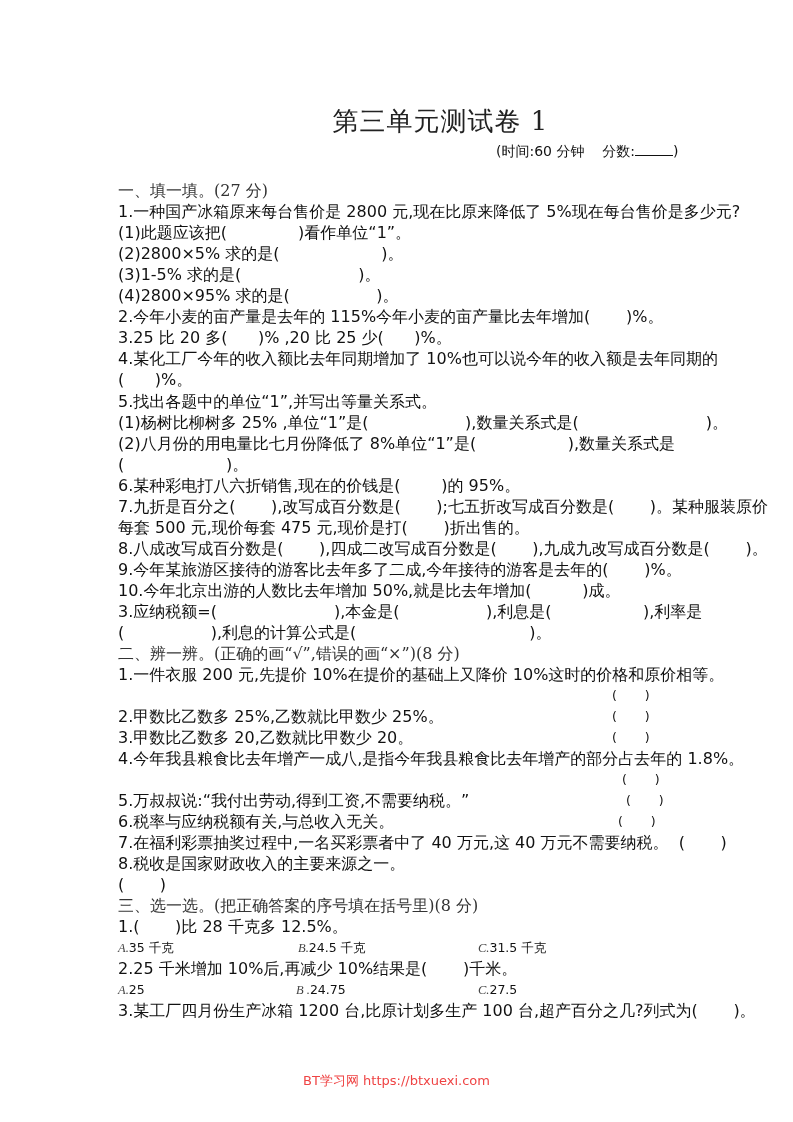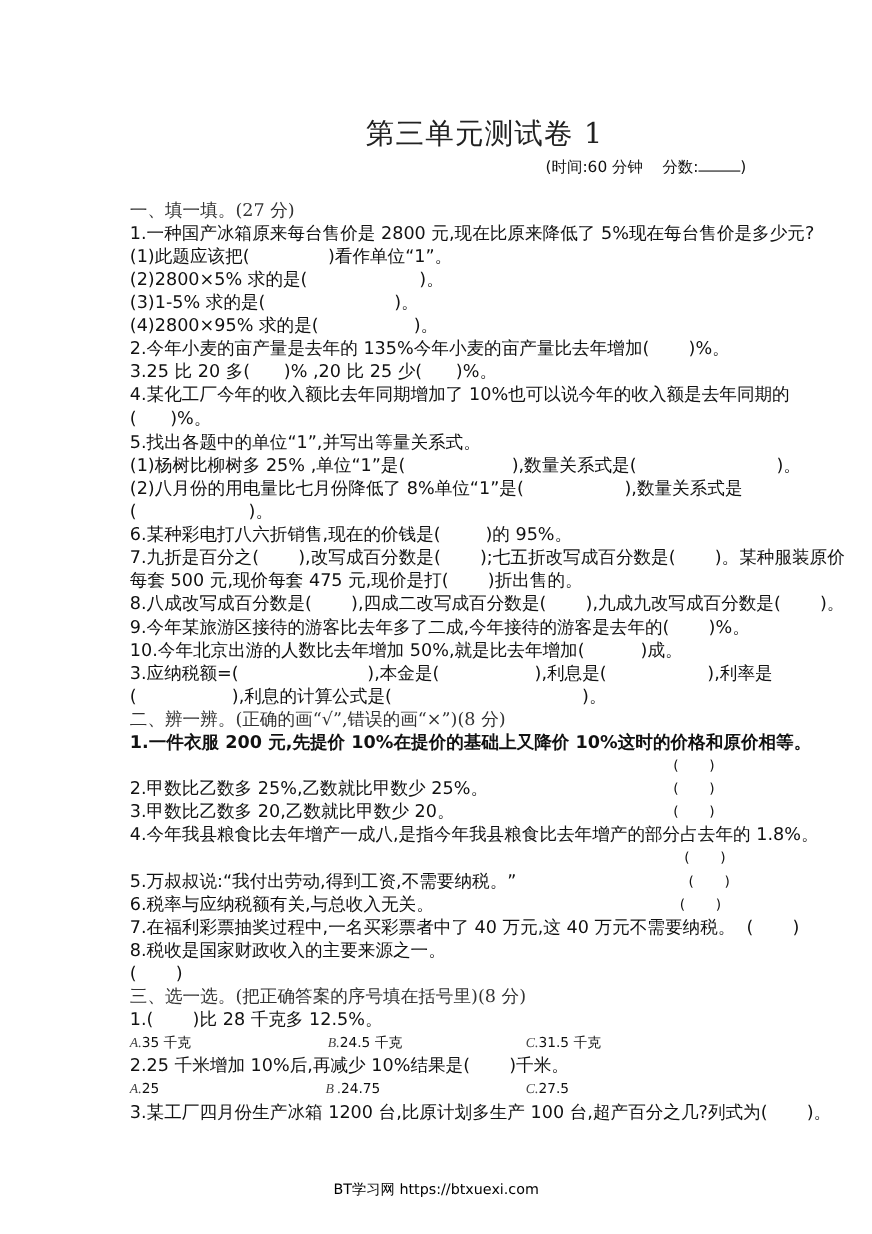--- a/index.html
+++ b/index.html
@@ -8,53 +8,53 @@
   .title { position: absolute; top: 104px; left: 0; width: 793px; text-align: center;
            font-family: "DejaVu Serif", "Liberation Serif", serif; font-size: 26px; color: #222; letter-spacing: 1px; padding-left: 44px; }
   .meta { position: absolute; top: 143px; left: 496px; font-size: 14px; color: #111; white-space: pre; }
   .meta .blank { display: inline-block; width: 38px; border-bottom: 1px solid #111; height: 12px; vertical-align: baseline; }
   .line { position: absolute; left: 118px; font-size: 16px; line-height: 16px; white-space: pre; color: #111; }
   .line.sec { font-family: "DejaVu Serif", "Liberation Serif", serif; color: #333; }
   .paren { position: absolute; font-size: 12.5px; white-space: pre; }
   .opt { position: absolute; font-size: 12.5px; white-space: pre; }
   .opt i { font-family: "Liberation Serif", serif; color: #444; }
   .footer { position: absolute; top: 1072px; left: 0; width: 793px; text-align: center;
-            font-size: 13px; color: #000000; }
+            font-size: 13px; color: #ef4444; }
 </style>
 </head>
 <body>
 
 <div class="title">第三单元测试卷 1</div>
 <div class="meta"><span>(时间:60 分钟    分数:</span><span class="blank"></span><span>)</span></div>
 
 <div id="lines">
     <div class="line sec" style="top: 183px;">一、填一填。(27 分)</div>
     <div class="line" style="top: 204px;">1.一种国产冰箱原来每台售价是 2800 元,现在比原来降低了 5%现在每台售价是多少元?</div>
     <div class="line" style="top: 225px;">(1)此题应该把(              )看作单位“1”。</div>
     <div class="line" style="top: 246px;">(2)2800×5% 求的是(                    )。</div>
     <div class="line" style="top: 267px;">(3)1-5% 求的是(                       )。</div>
     <div class="line" style="top: 288px;">(4)2800×95% 求的是(                 )。</div>
-    <div class="line" style="top: 309px;">2.今年小麦的亩产量是去年的 135%今年小麦的亩产量比去年增加(       )%。</div>
+    <div class="line" style="top: 309px;">2.今年小麦的亩产量是去年的 115%今年小麦的亩产量比去年增加(       )%。</div>
     <div class="line" style="top: 330px;">3.25 比 20 多(      )% ,20 比 25 少(      )%。</div>
     <div class="line" style="top: 351px;">4.某化工厂今年的收入额比去年同期增加了 10%也可以说今年的收入额是去年同期的</div>
     <div class="line" style="top: 372px;">(      )%。</div>
     <div class="line" style="top: 394px;">5.找出各题中的单位“1”,并写出等量关系式。</div>
     <div class="line" style="top: 415px;">(1)杨树比柳树多 25% ,单位“1”是(                   ),数量关系式是(                         )。</div>
     <div class="line" style="top: 436px;">(2)八月份的用电量比七月份降低了 8%单位“1”是(                  ),数量关系式是</div>
     <div class="line" style="top: 457px;">(                    )。</div>
     <div class="line" style="top: 478px;">6.某种彩电打八六折销售,现在的价钱是(        )的 95%。</div>
     <div class="line" style="top: 499px;">7.九折是百分之(       ),改写成百分数是(       );七五折改写成百分数是(       )。某种服装原价</div>
     <div class="line" style="top: 520px;">每套 500 元,现价每套 475 元,现价是打(       )折出售的。</div>
     <div class="line" style="top: 541px;">8.八成改写成百分数是(       ),四成二改写成百分数是(       ),九成九改写成百分数是(       )。</div>
     <div class="line" style="top: 562px;">9.今年某旅游区接待的游客比去年多了二成,今年接待的游客是去年的(       )%。</div>
     <div class="line" style="top: 583px;">10.今年北京出游的人数比去年增加 50%,就是比去年增加(          )成。</div>
     <div class="line" style="top: 604px;">3.应纳税额=(                       ),本金是(                 ),利息是(                  ),利率是</div>
     <div class="line" style="top: 625px;">(                 ),利息的计算公式是(                                  )。</div>
     <div class="line sec" style="top: 646px;">二、辨一辨。(正确的画“√”,错误的画“×”)(8 分)</div>
-    <div class="line" style="top: 667px; font-weight: bold;">1.一件衣服 200 元,先提价 10%在提价的基础上又降价 10%这时的价格和原价相等。</div>
+    <div class="line" style="top: 667px;">1.一件衣服 200 元,先提价 10%在提价的基础上又降价 10%这时的价格和原价相等。</div>
     <div class="line" style="top: 709px;">2.甲数比乙数多 25%,乙数就比甲数少 25%。</div>
     <div class="line" style="top: 730px;">3.甲数比乙数多 20,乙数就比甲数少 20。</div>
     <div class="line" style="top: 751px;">4.今年我县粮食比去年增产一成八,是指今年我县粮食比去年增产的部分占去年的 1.8%。</div>
     <div class="line" style="top: 793px;">5.万叔叔说:“我付出劳动,得到工资,不需要纳税。”</div>
     <div class="line" style="top: 814px;">6.税率与应纳税额有关,与总收入无关。</div>
     <div class="line" style="top: 835px;">7.在福利彩票抽奖过程中,一名买彩票者中了 40 万元,这 40 万元不需要纳税。  (       )</div>
     <div class="line" style="top: 856px;">8.税收是国家财政收入的主要来源之一。</div>
     <div class="line" style="top: 877px;">(       )</div>
     <div class="line sec" style="top: 898px;">三、选一选。(把正确答案的序号填在括号里)(8 分)</div>
     <div class="line" style="top: 919px;">1.(       )比 28 千克多 12.5%。</div>

